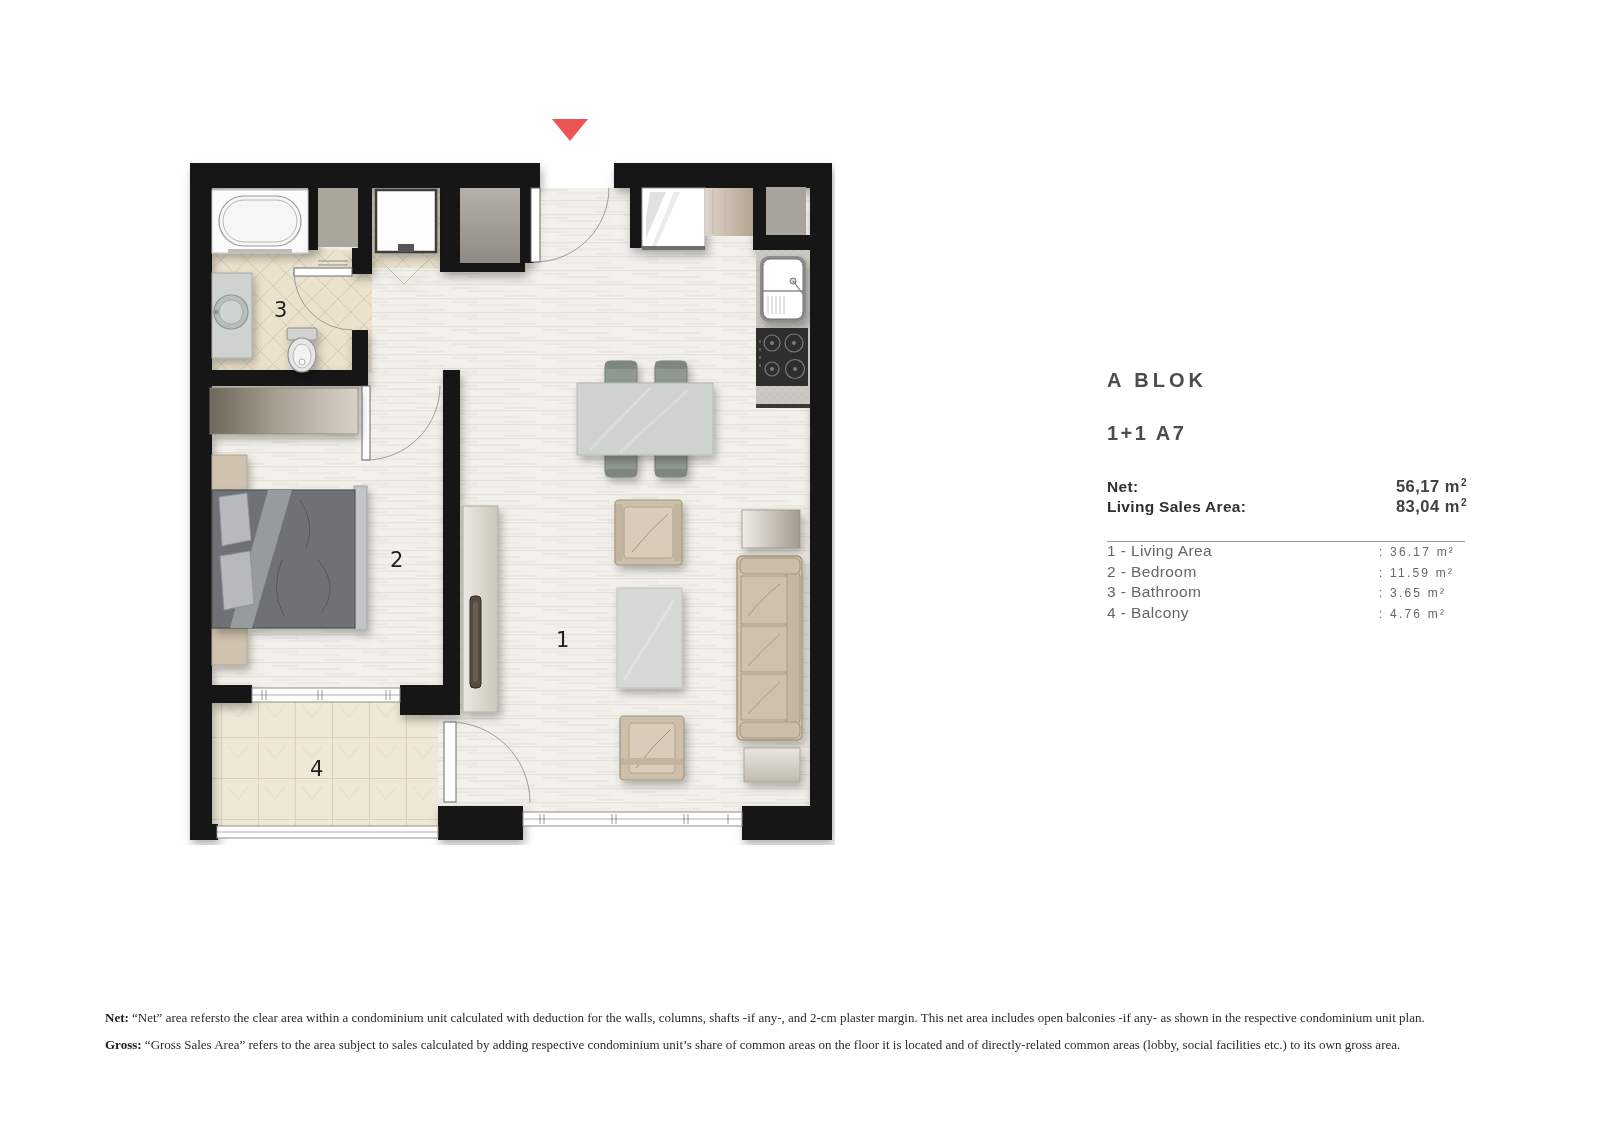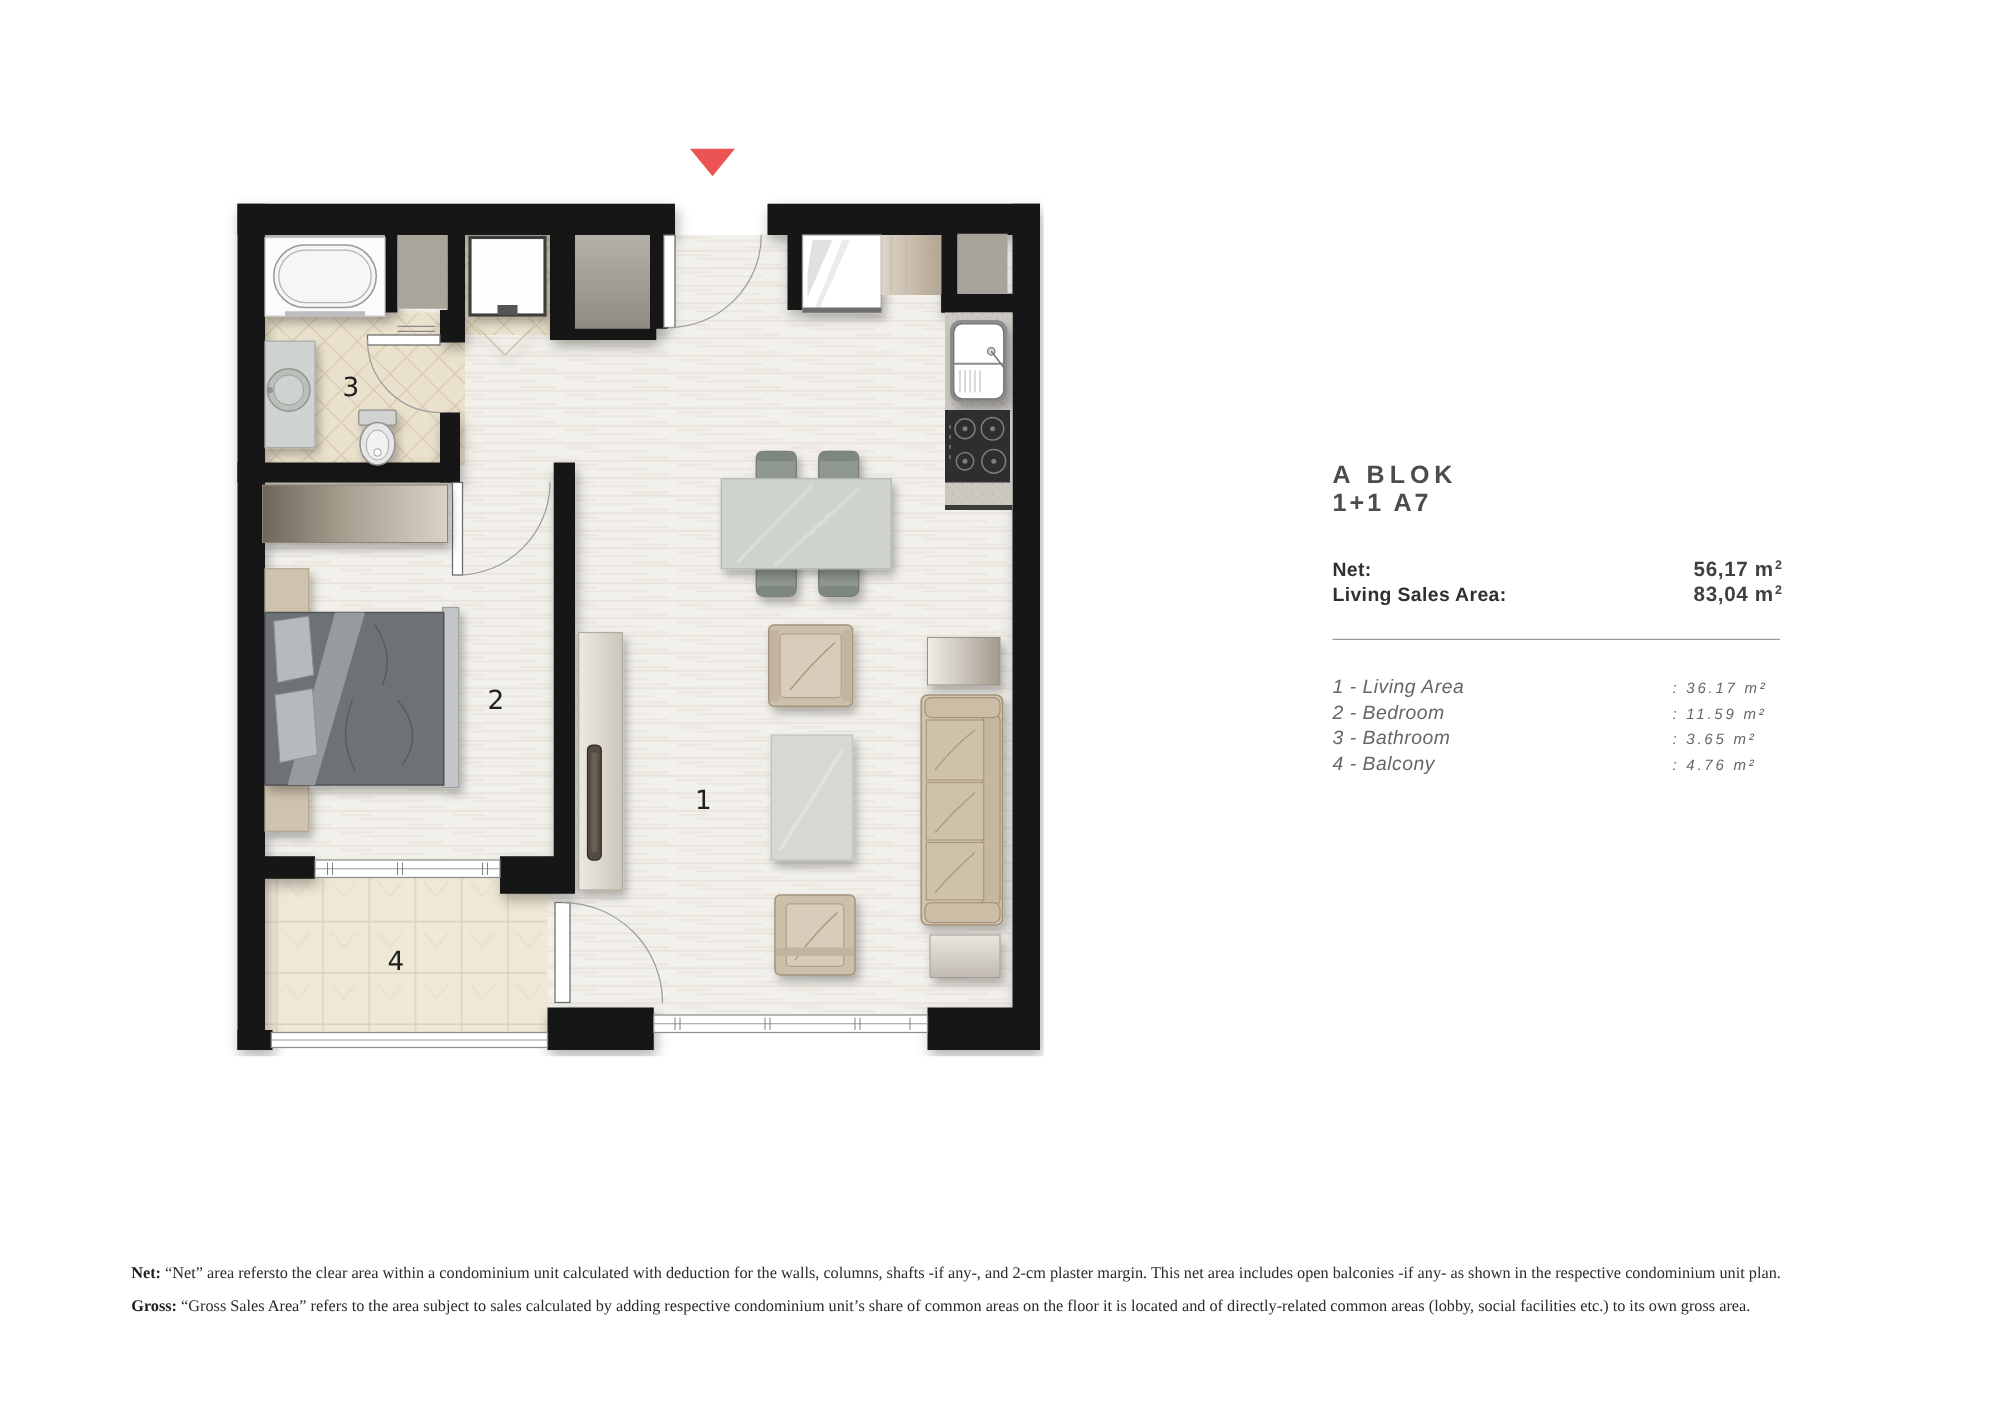--- a/index.html
+++ b/index.html
@@ -5,30 +5,30 @@
   html,body{margin:0;padding:0;}
   body{
     width:1600px;height:1131px;position:relative;background:#ffffff;
     font-family:"Liberation Sans", sans-serif;overflow:hidden;
   }
   
   .plan-wrap{position:absolute;left:180px;top:115px;width:655px;height:730px;}
   .plan-wrap svg{display:block;width:100%;height:100%;}
   .room-num{font-family:"DejaVu Sans",sans-serif;font-size:21px;fill:#1f1f1f;}
   
-  .info{position:absolute;left:1066px;top:369px;width:360px;color:#4c4c4c;}
+  .info{position:absolute;left:1107px;top:369px;width:360px;color:#4c4c4c;}
   .block-title{font-size:20px;font-weight:bold;letter-spacing:4px;color:#4c4c4c;}
-  .unit-title{font-size:20px;font-weight:bold;letter-spacing:2.5px;color:#4c4c4c;margin-top:0;}
+  .unit-title{font-size:20px;font-weight:bold;letter-spacing:2.5px;color:#4c4c4c;margin-top:30px;}
   .metrics{margin-top:32px;}
   .metric-row{display:flex;justify-content:space-between;align-items:baseline;height:20px;}
   .metric-label{font-size:15.5px;font-weight:bold;color:#303030;letter-spacing:.3px;}
   .metric-value{font-size:16.5px;font-weight:bold;color:#404040;letter-spacing:.5px;}
   .sup{font-size:10px;position:relative;top:-6px;margin-left:1px;}
   .divider{border:none;border-top:1px solid #9a9a9a;margin:24px 0 0 0;width:358px;}
-  .rooms{margin-top:29px;font-style:italic;}
+  .rooms{}
   .room-row{display:grid;grid-template-columns:272px auto;height:20.5px;align-items:baseline;}
   .room-name{font-size:15.5px;color:#666;letter-spacing:.4px;}
   .room-value{font-size:12px;color:#666;letter-spacing:2.2px;white-space:nowrap;}
   
   .footer{position:absolute;left:105px;top:1004px;width:1480px;color:#2b2b2b;
           font-size:13px;line-height:27px;font-family:Liberation Serif, serif;}
   .footer .line{white-space:nowrap;}
   .footer b{font-weight:bold;color:#1d1d1d;}
 </style>
 </head>

